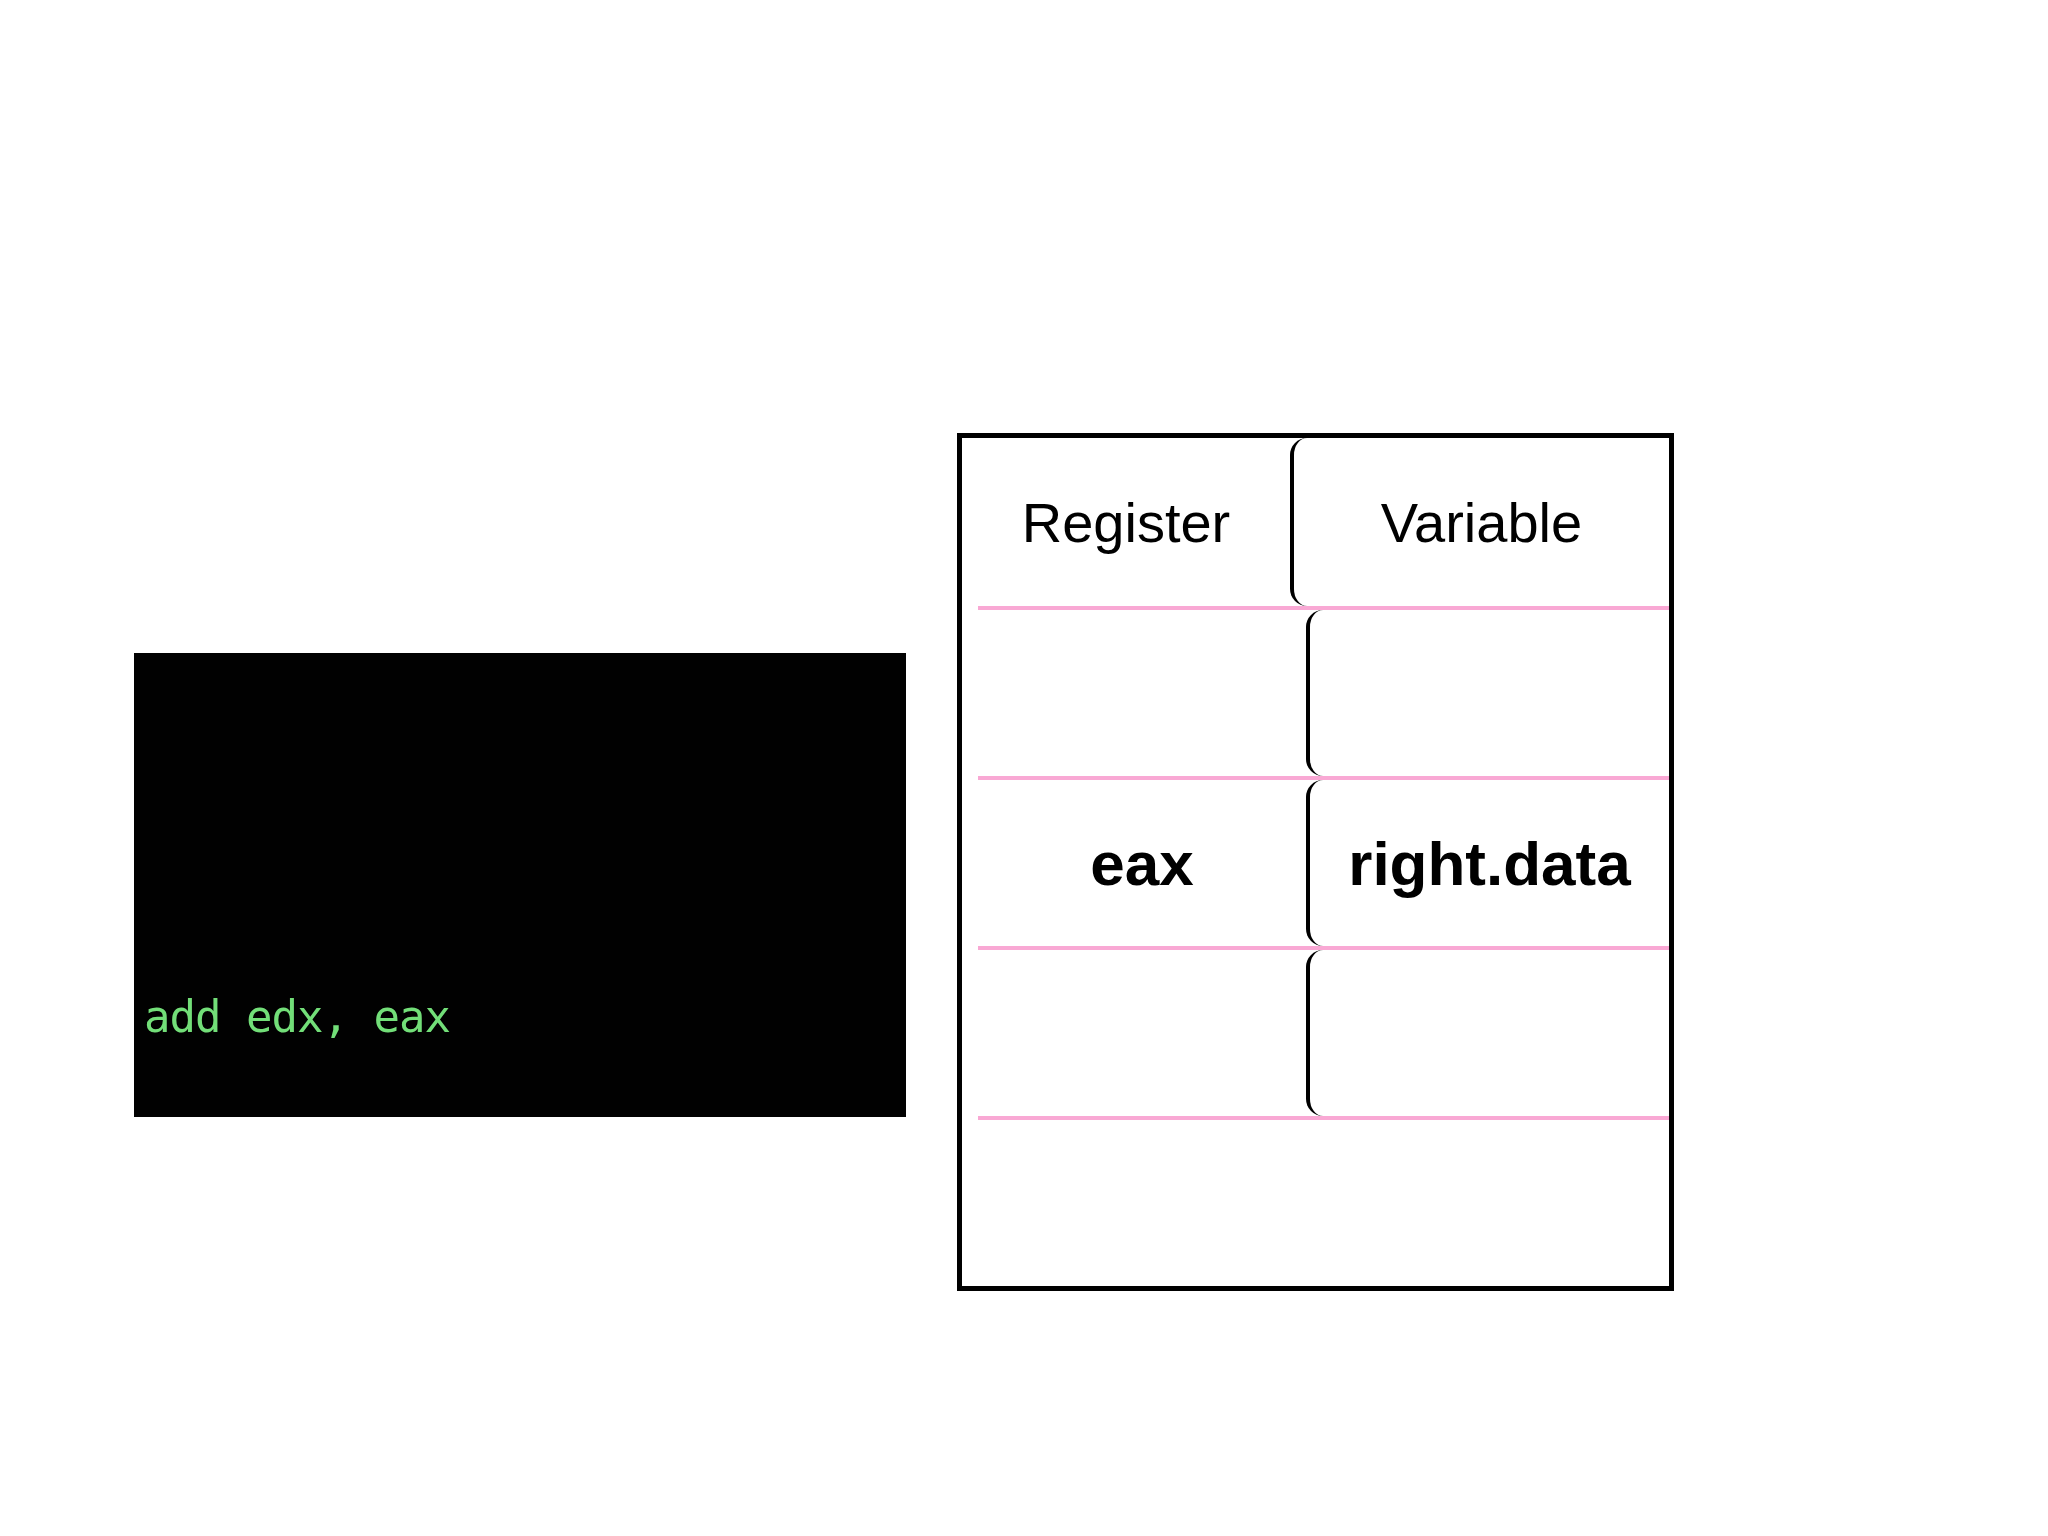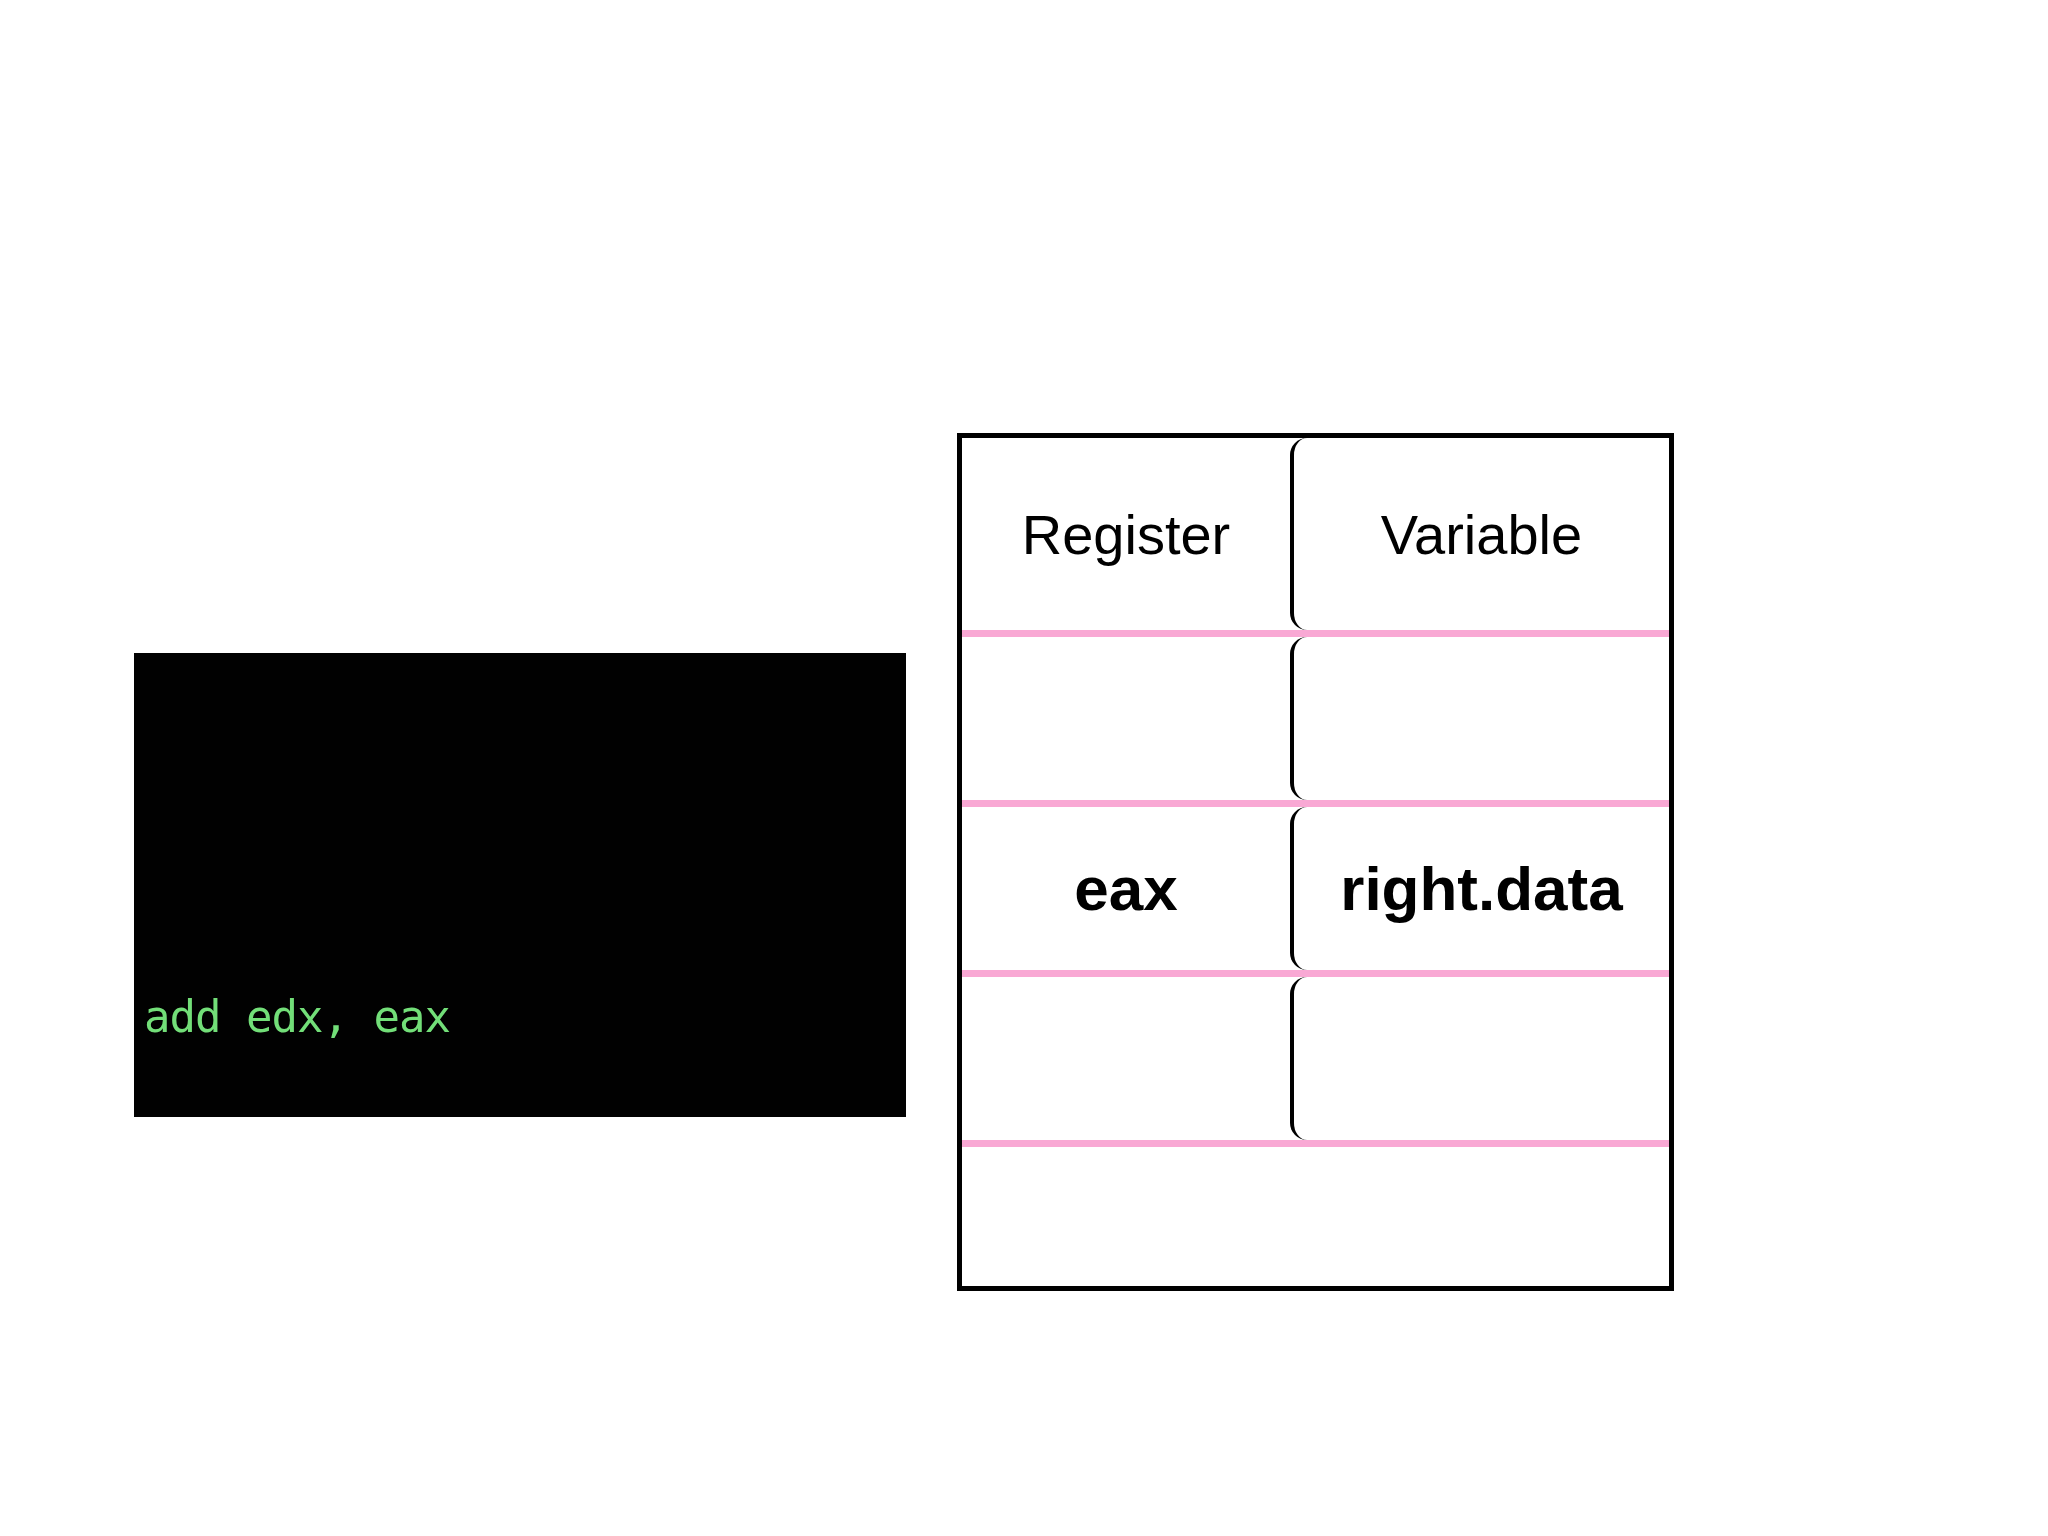--- a/index.html
+++ b/index.html
@@ -48,22 +48,22 @@
   }
   .tbl-main  { left: 957px;  width: 717px; }
   .tbl-value { left: 1708px; width: 310px; }
 
   .trow {
     display: flex;
     flex: none;
     height: 170px;
     box-sizing: border-box;
   }
-  .trow.hdr-row { height: 192px; }
-  .trow + .trow { border-top: 7px solid #f9a8d4; }
+  .trow.hdr-row { height: 168px; }
+  .trow + .trow { border-top: 4px solid #f9a8d4; margin-left: 16px; }
 
   .tcell {
     display: flex;
     align-items: center;
     justify-content: center;
     box-sizing: border-box;
     overflow: hidden;
   }
   .col-a { width: 328px; flex: none; }
   .col-b { flex: 1; border-left: 4px solid #000; border-radius: 17px; }

